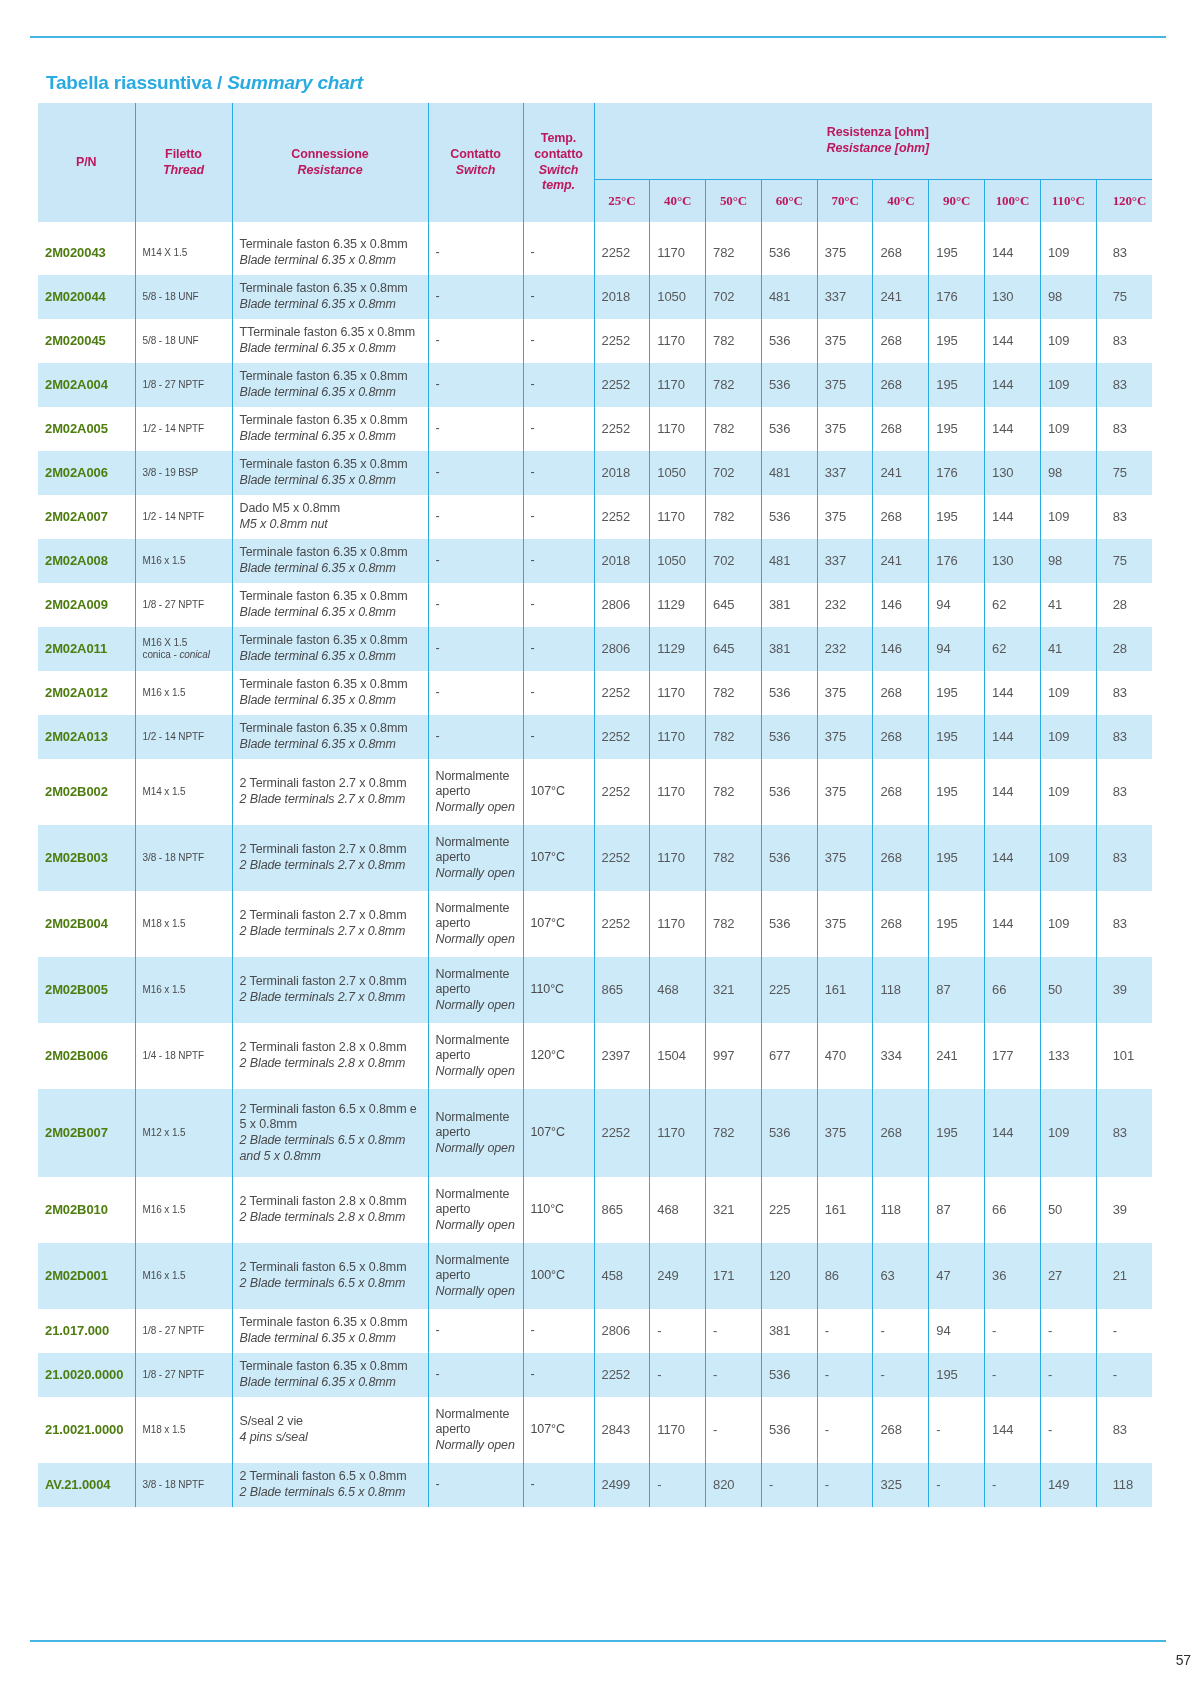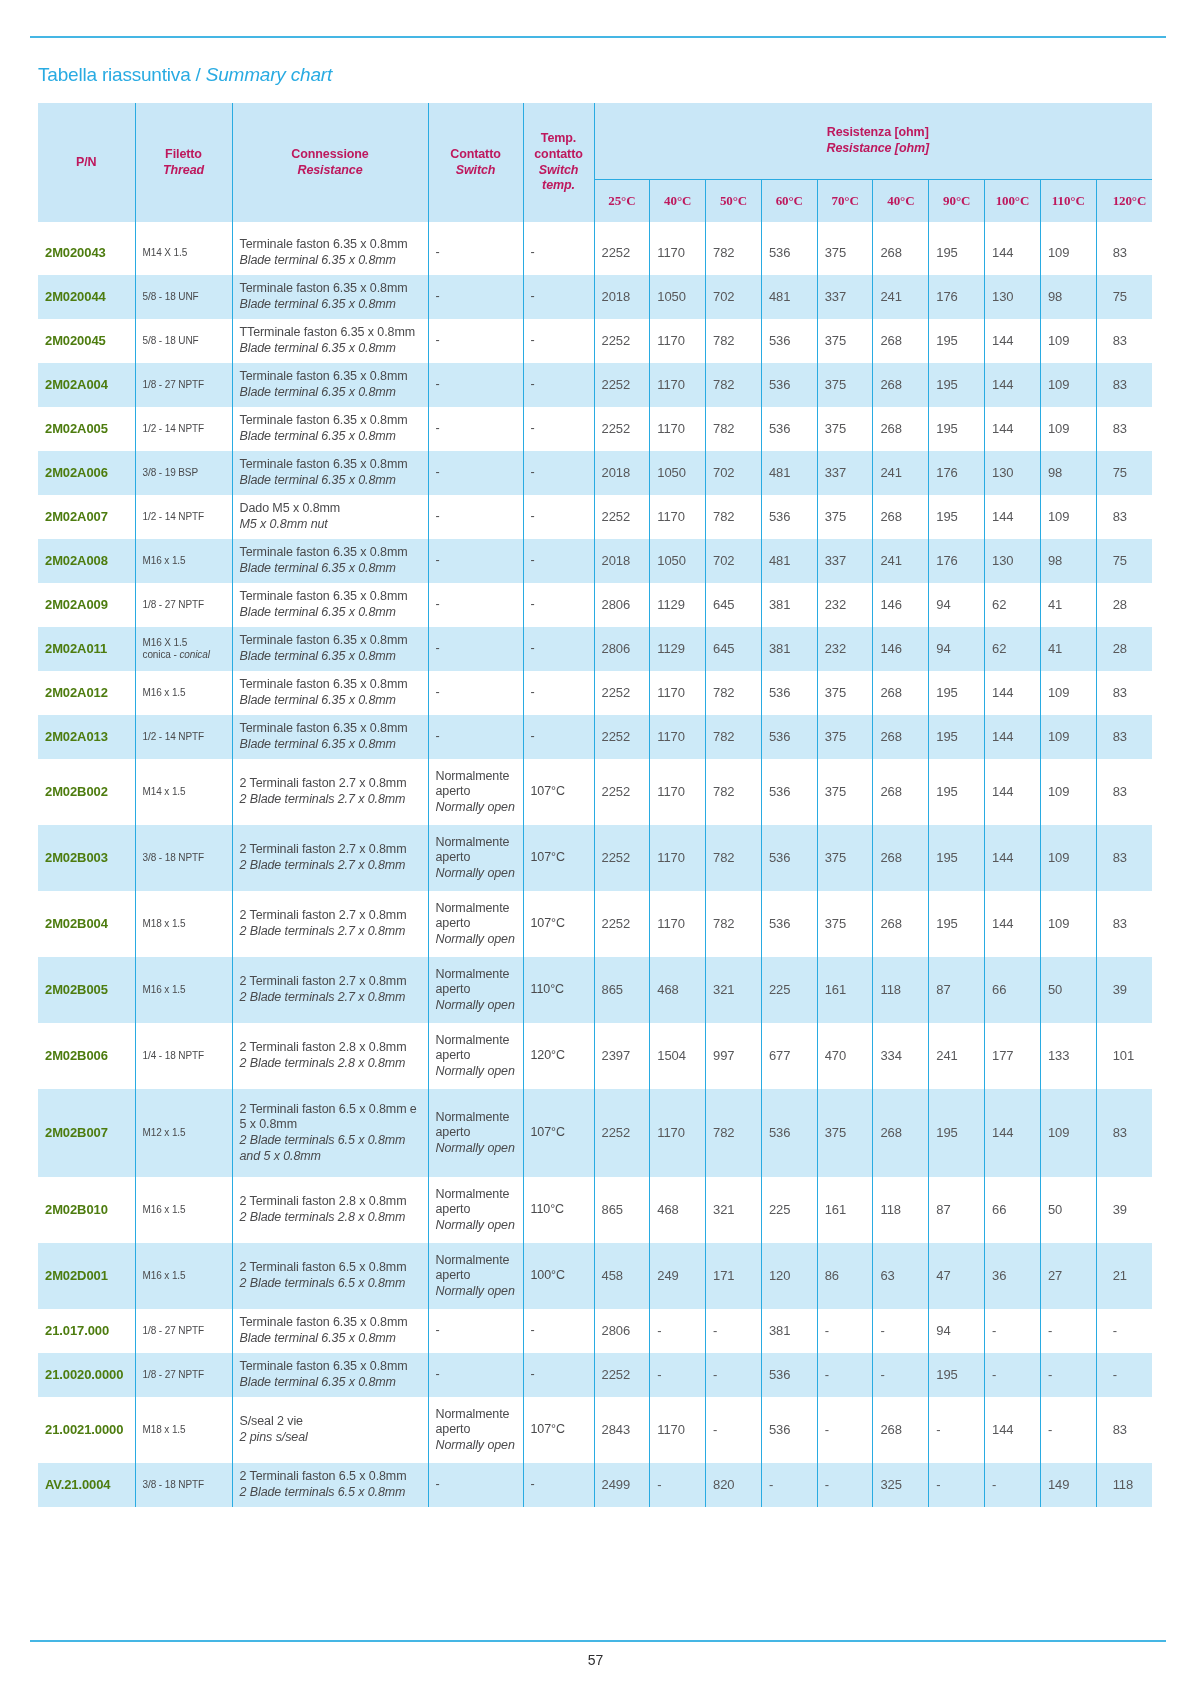--- a/index.html
+++ b/index.html
@@ -23,25 +23,25 @@
   .top-rule{
     position:absolute;left:30px;top:36px;
     width:1136px;height:2px;background:var(--rule);
   }
   .bottom-rule{
     position:absolute;left:30px;top:1640px;
     width:1136px;height:2px;background:var(--rule);
   }
   .page-number{
     position:absolute;left:0;top:1652px;width:100%;
-    text-align:center;font-size:14px;color:#2f2f31;
+    text-align:right;font-size:14px;color:#2f2f31;
   }
   .title{
-    position:absolute;left:38px;top:64px;margin:0;
-    font-size:19px;font-weight:normal;color:var(--accent);
+    position:absolute;left:38px;top:64px;margin:8px;
+    font-size:19px;font-weight:bold;color:var(--accent);
     letter-spacing:-0.2px;
   }
   .title .it{font-style:italic;}
   table.summary{
     position:absolute;left:38px;top:103px;
     width:1114px;
     border-collapse:collapse;table-layout:fixed;
     font-size:12.5px;line-height:1.25;
   }
   .summary th,.summary td{
@@ -607,21 +607,21 @@
           <td class="val">195</td>
           <td class="val">-</td>
           <td class="val">-</td>
           <td class="val">-</td>
         </tr>
         <tr class="row h3">
           <td class="pn">21.0021.0000</td>
           <td class="thread">M18 x 1.5</td>
           <td class="conn">
             <div>S/seal 2 vie</div>
-            <div class="it">2 pins s/seal</div>
+            <div class="it">4 pins s/seal</div>
           </td>
           <td class="sw">
             <div>Normalmente aperto</div>
             <div class="it">Normally open</div>
           </td>
           <td class="temp">107°C</td>
           <td class="val">2843</td>
           <td class="val">1170</td>
           <td class="val">-</td>
           <td class="val">536</td>

